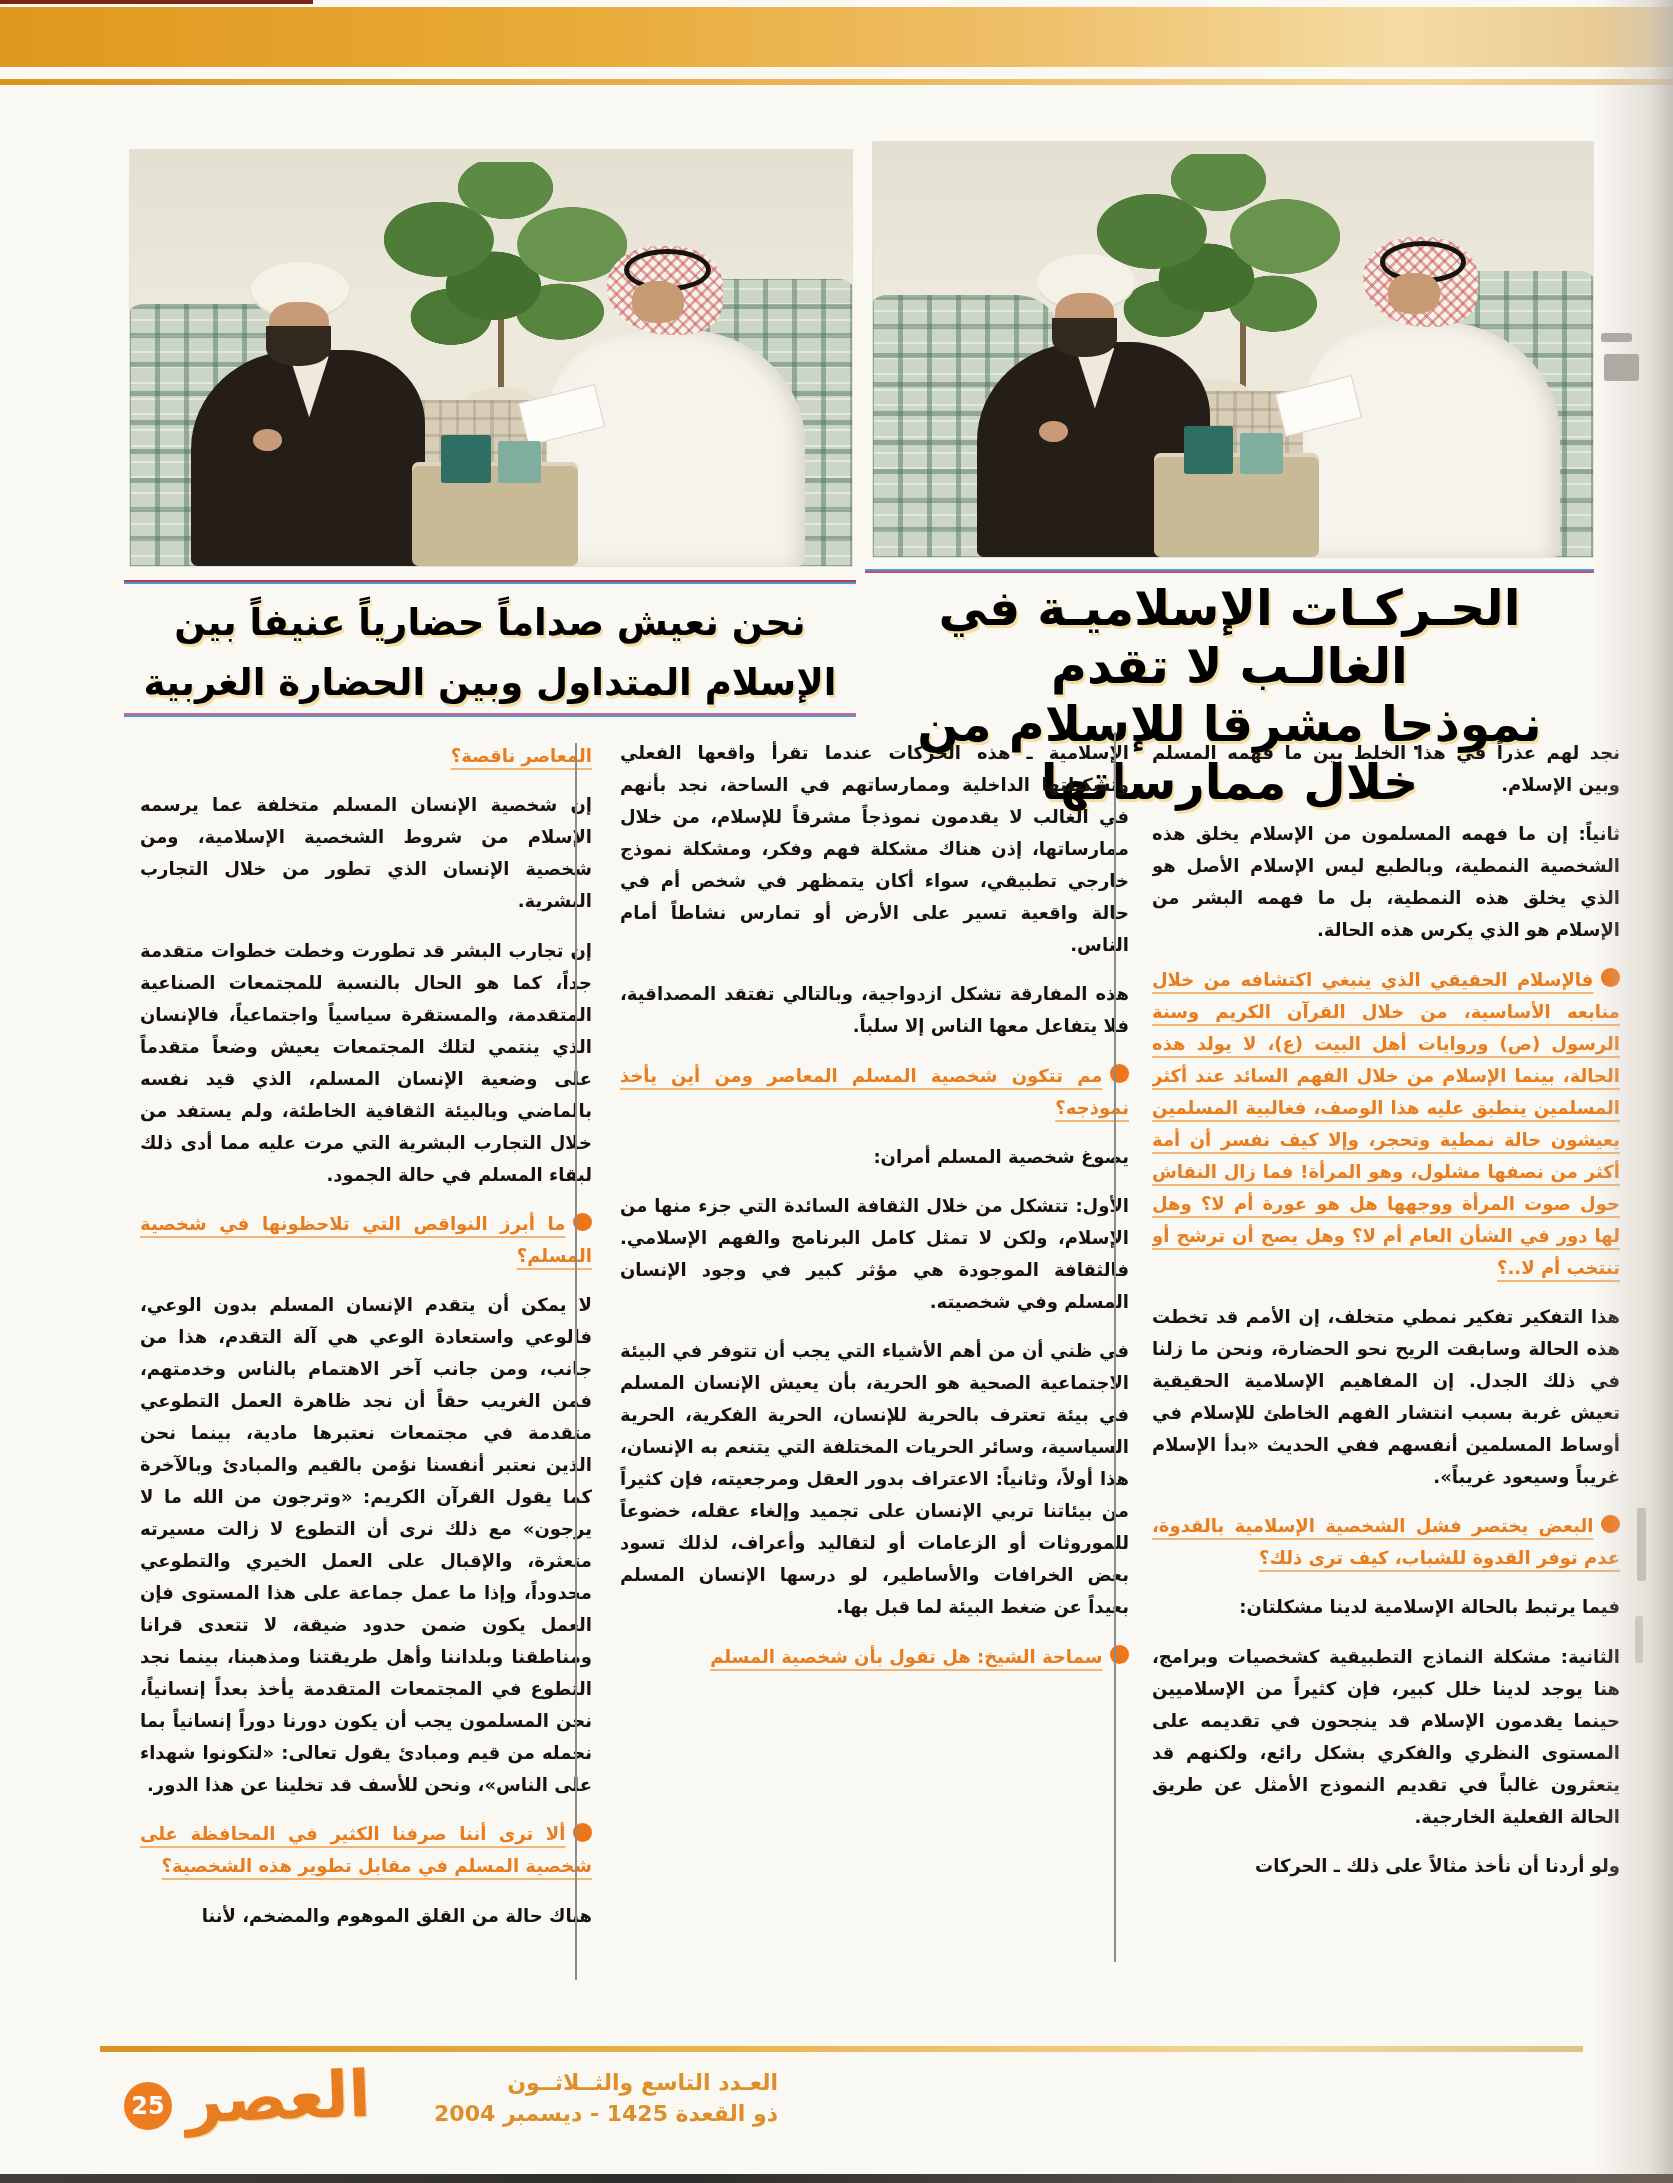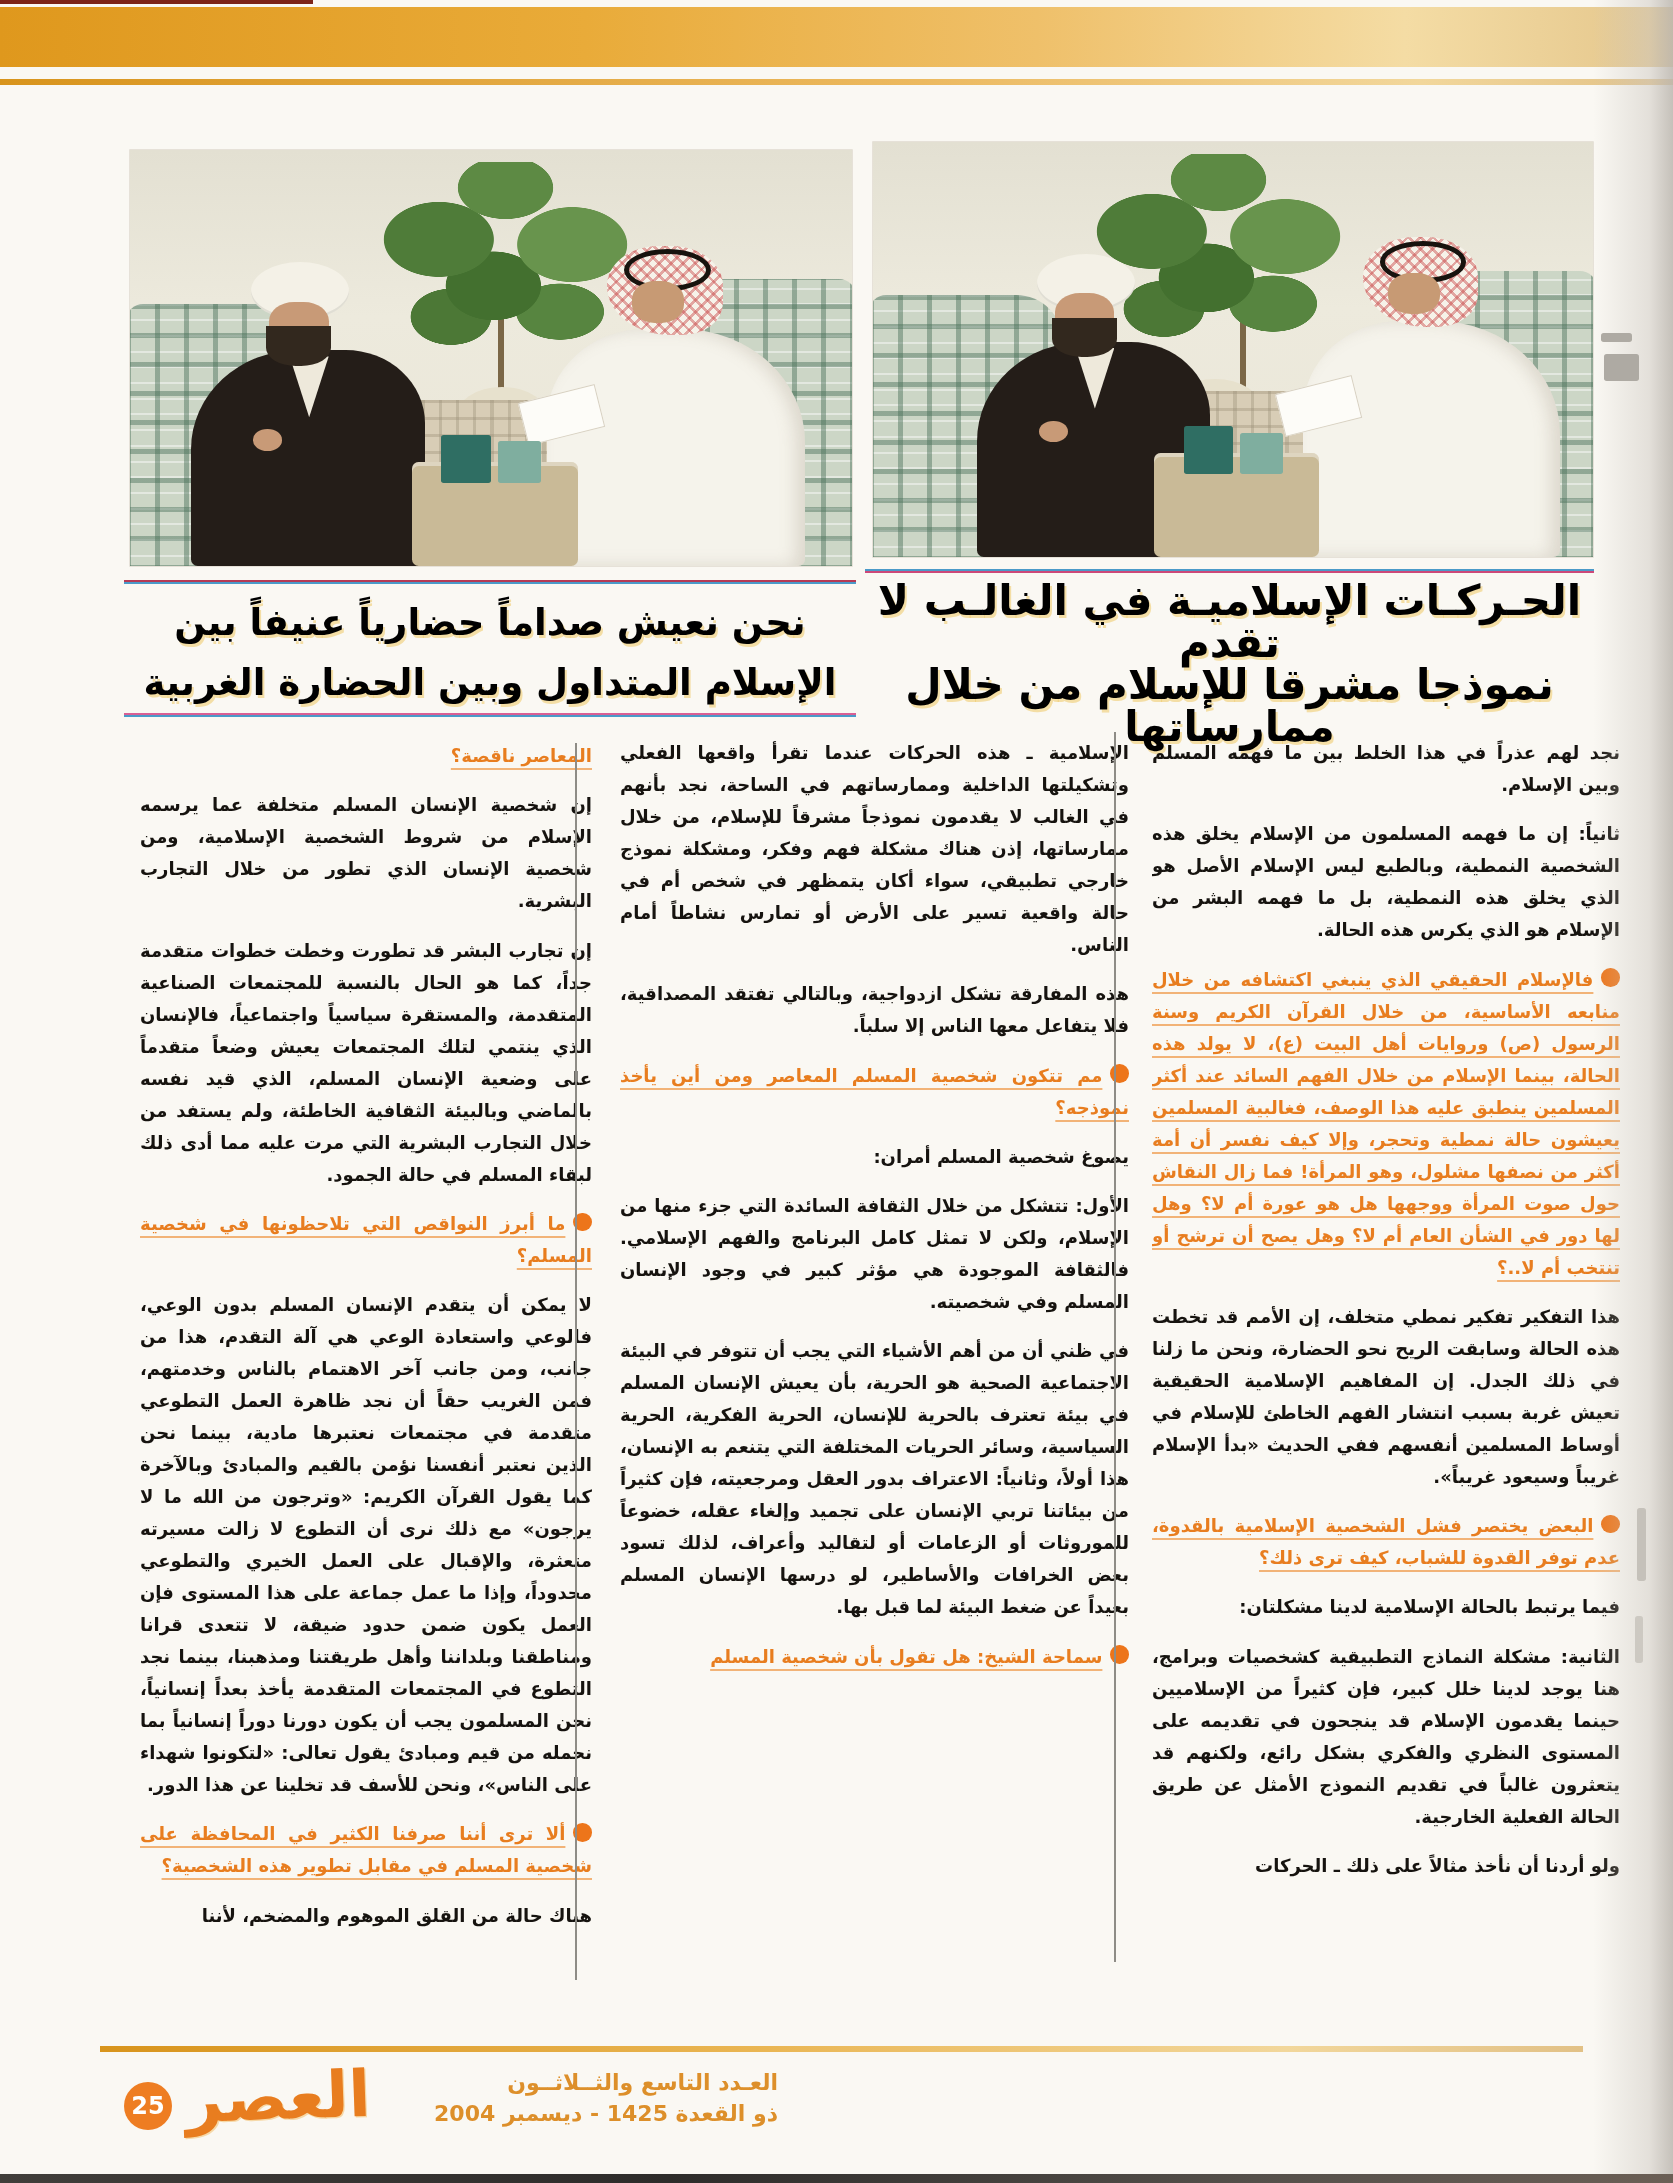--- a/index.html
+++ b/index.html
@@ -71,21 +71,21 @@
   .photo-b .ph-interviewer{right:3%}.photo-b .ph-pot{left:41%}
   
   .hrule{position:absolute;height:2px;}
   .rule-blue{background:#4a9ac9;}
   .rule-pink{background:#cc4879;}
   .rule-crimson{background:#b53a55;}
   .rule-rose{background:#d95f94;}
   
   .headline{position:absolute;text-align:center;font-weight:bold;color:#000000;
     text-shadow:2px 2.7px 0 rgba(238,200,100,.55);}
-  .headline-right{left:865px;top:580px;width:729px;font-size:42px;line-height:42px;}
+  .headline-right{left:865px;top:580px;width:729px;font-size:49px;line-height:58px;}
   .headline-left{left:124px;top:593px;width:732px;font-size:37px;line-height:60px;}
   
   .col{position:absolute;height:1303px;overflow:hidden;font-size:18px;line-height:32px;margin-left:27px;}
   #col-right{left:1125px;top:737px;width:468px;}
   #col-middle{left:593px;top:737px;width:509px;}
   #col-left{left:113px;top:740px;width:452px;height:1301px;}
   .para{margin:0 0 17.3px;text-align:justify;}
   .para.b{color:#16130f;font-weight:bold;}
   .para.q{color:#e87d1f;font-weight:bold;
     text-decoration:underline;text-decoration-color:#f2b377;

